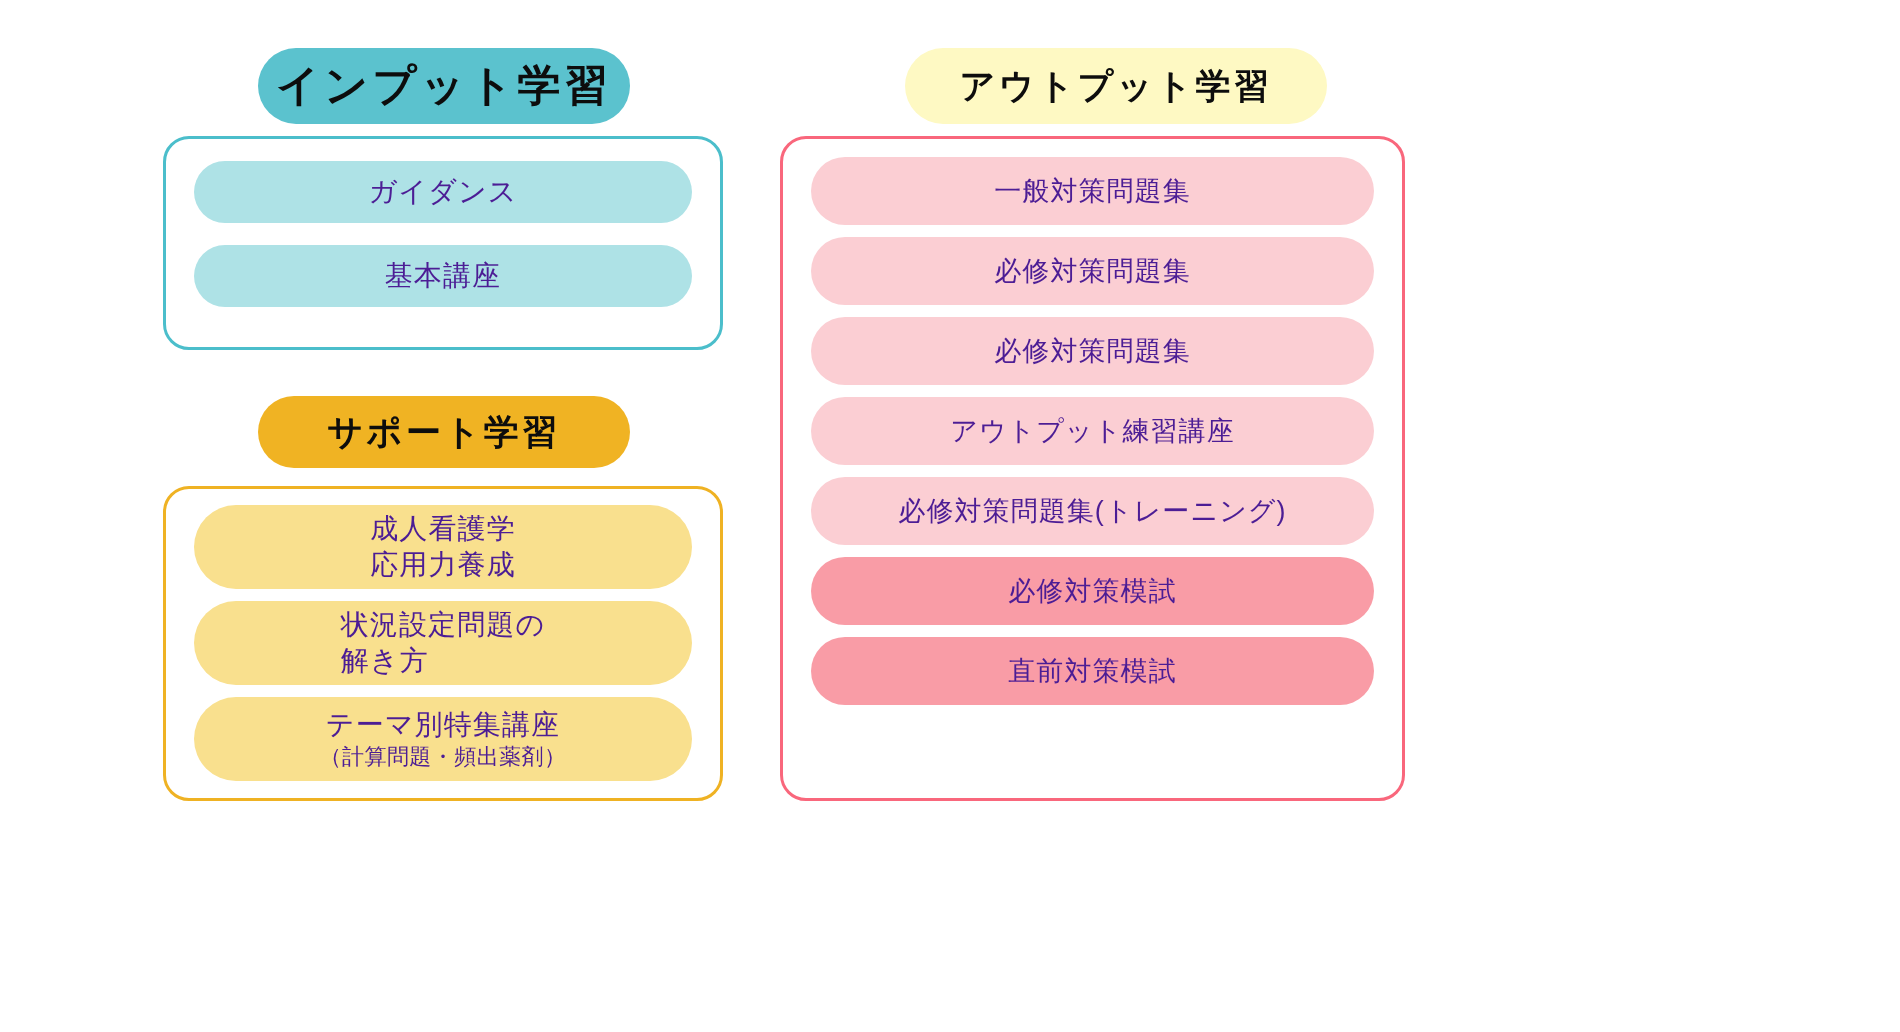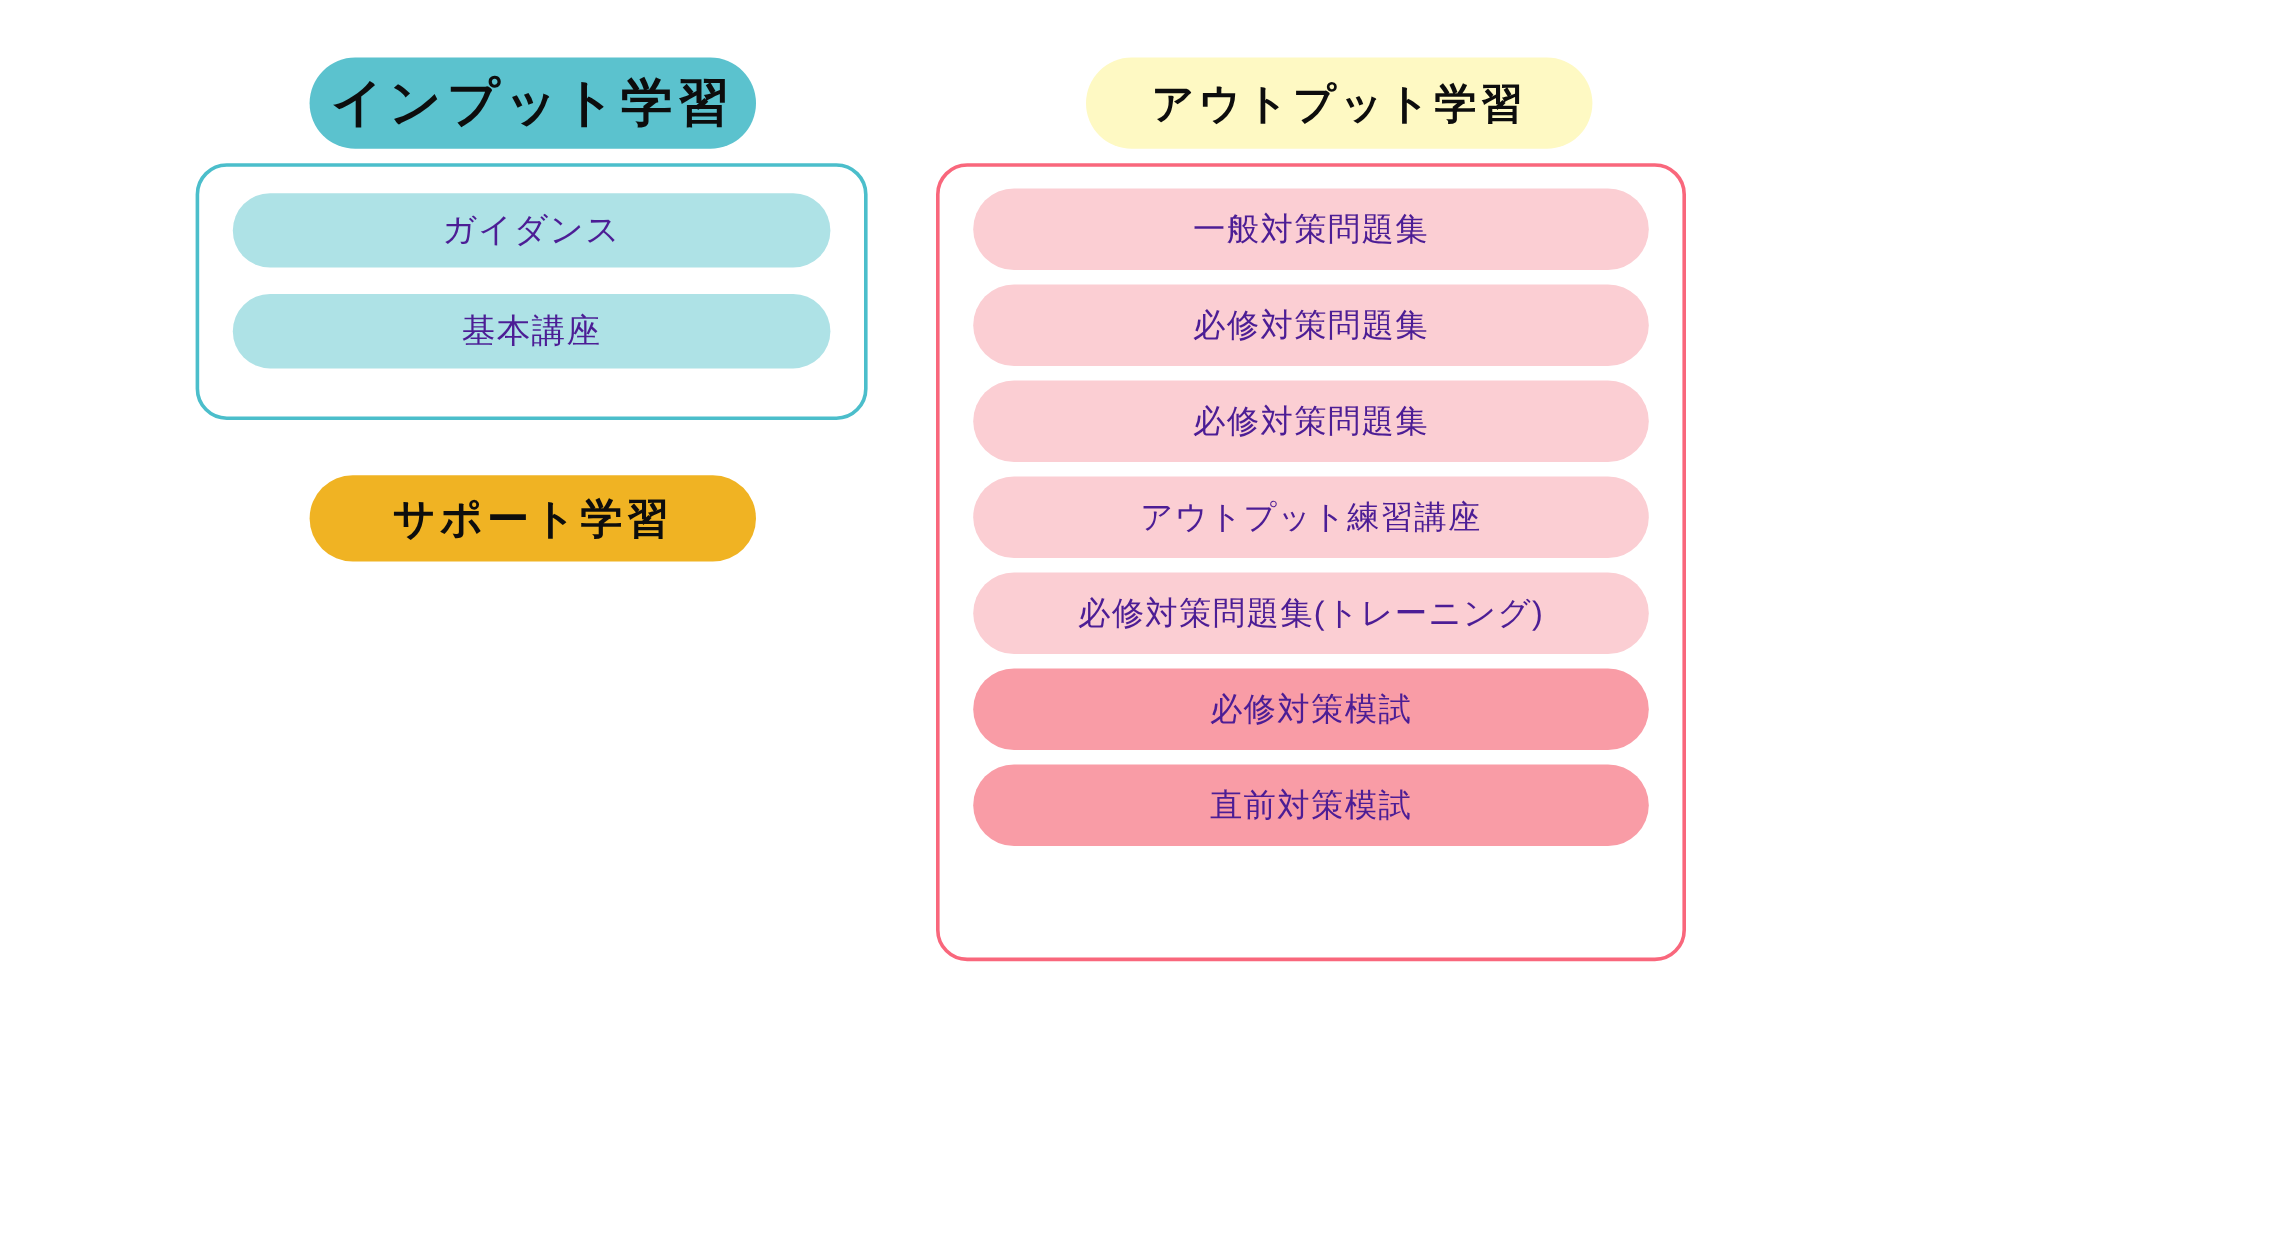--- a/index.html
+++ b/index.html
@@ -155,20 +155,34 @@
         <span class="main">ガイダンス</span>
       </div>
       <div class="pill">
         <span class="main">基本講座</span>
       </div>
     </div>
   </div>
 
   <div class="hdr" id="hdr-support">サポート学習</div>
 
+  <div class="panel" id="panel-support">
+    <div class="panel-inner">
+      <div class="pill">
+        <span class="main">成人看護学<br>応用力養成</span>
+      </div>
+      <div class="pill">
+        <span class="main">状況設定問題の<br>解き方</span>
+      </div>
+      <div class="pill">
+        <span class="main">テーマ別特集講座</span>
+        <span class="sub">（計算問題・頻出薬剤）</span>
+      </div>
+    </div>
+  </div>
 
   <div class="hdr" id="hdr-output">アウトプット学習</div>
 
   <div class="panel" id="panel-output">
     <div class="panel-inner">
       <div class="pill">
         <span class="main">一般対策問題集</span>
       </div>
       <div class="pill">
         <span class="main">必修対策問題集</span>

